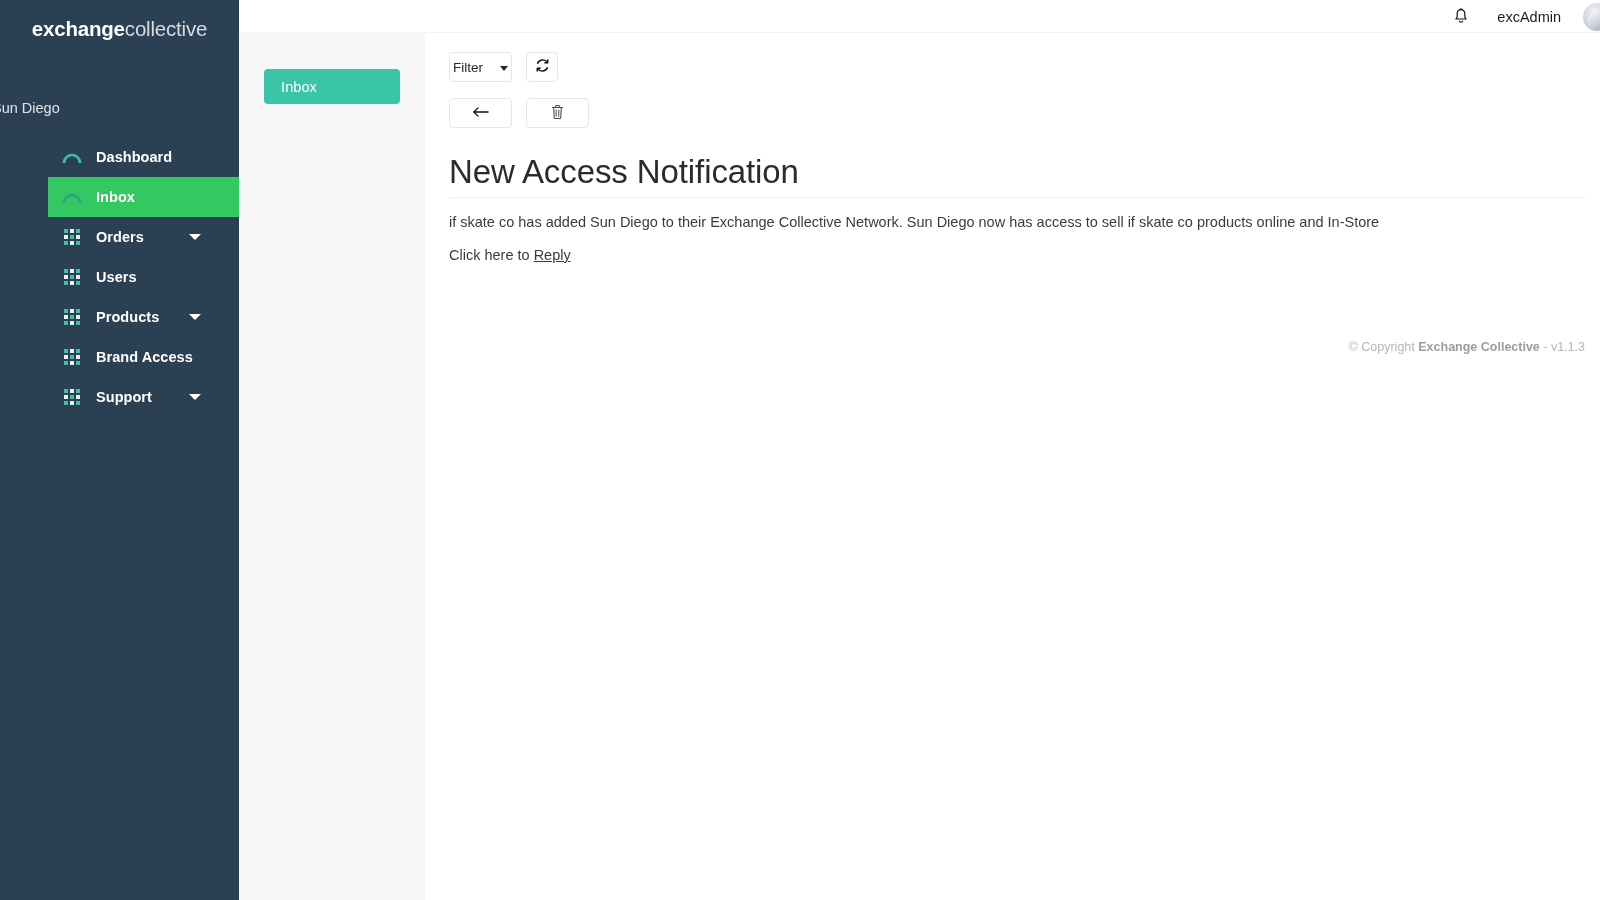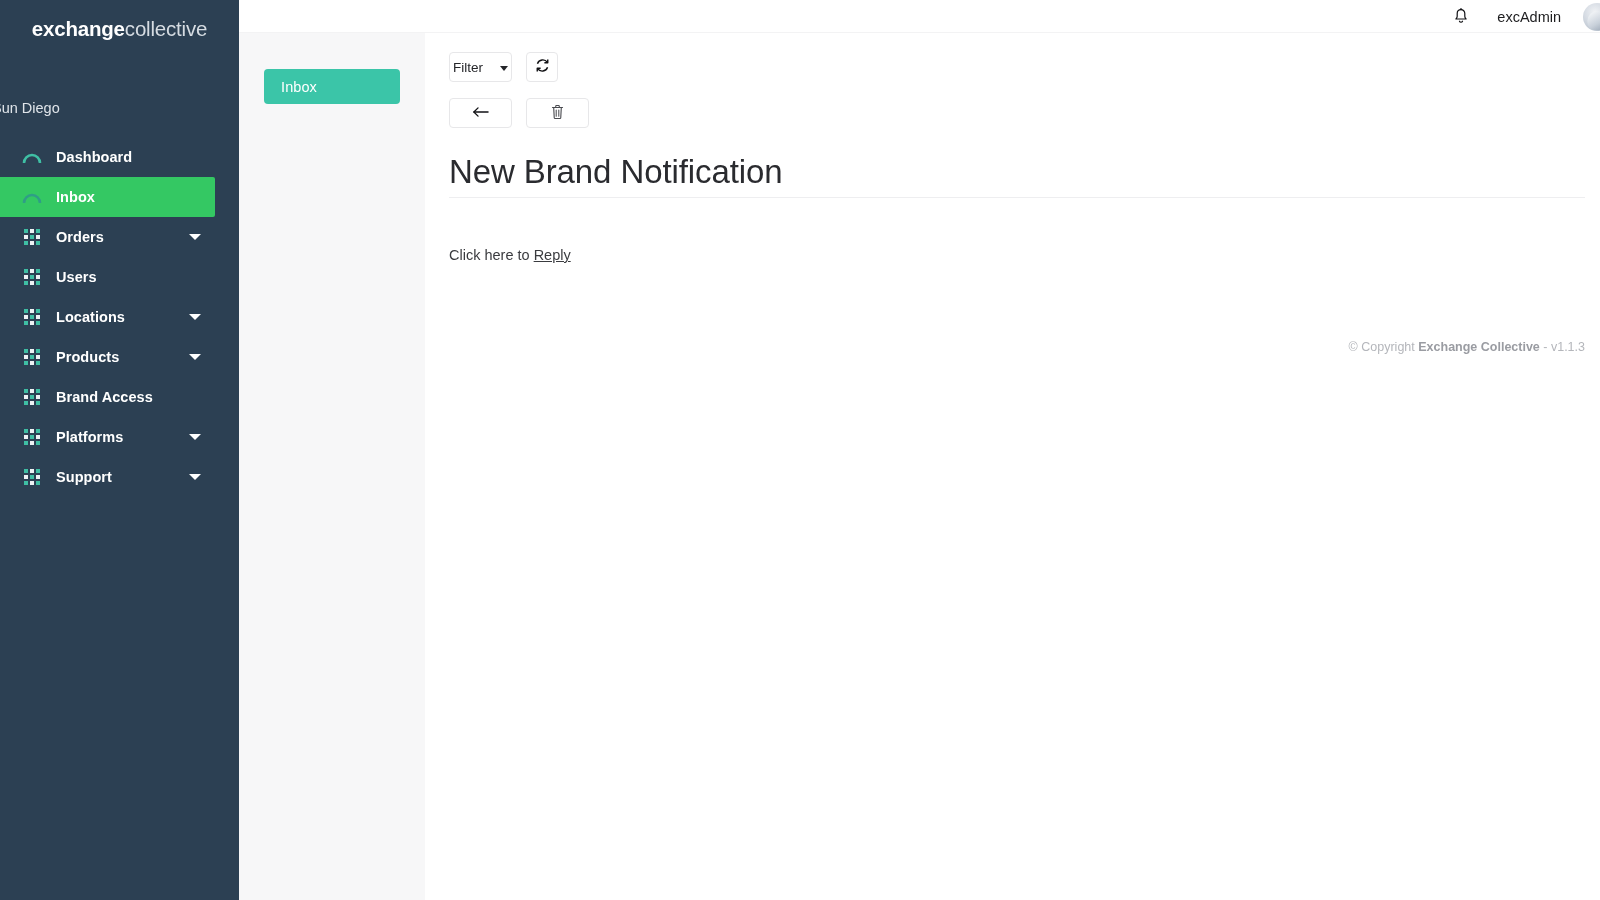--- a/index.html
+++ b/index.html
@@ -59,22 +59,23 @@
   }
 
   .nav { margin-top: 19px; }
 
   .nav-item {
     position: relative;
     display: flex;
     align-items: center;
     height: 40px;
     margin-bottom: 0px;
-    padding-left: 8px;
-    cursor: pointer;
+    padding-left: 0;
+    cursor: pointer;
+    margin-left: 48px;
   }
   .nav-item + .nav-item { margin-top: 0; }
 
   .nav-item.active {
     background: #34c863;
     width: 215px;
     border-radius: 0 2px 2px 0;
   }
 
   .nav-icon {
@@ -345,37 +346,20 @@
               <i class="gc-t"></i>
               <i class="gc-w"></i>
               <i class="gc-t"></i>
               <i class="gc-w"></i>
               <i class="gc-t"></i>
             </span>
         </span>
         <span class="nav-label">Users</span>
       </div>
 
-      <div class="nav-item">
-        <span class="nav-icon">
-          <span class="grid-ico">
-              <i class="gc-t"></i>
-              <i class="gc-w"></i>
-              <i class="gc-t"></i>
-              <i class="gc-w"></i>
-              <i class="gc-t"></i>
-              <i class="gc-w"></i>
-              <i class="gc-t"></i>
-              <i class="gc-w"></i>
-              <i class="gc-t"></i>
-            </span>
-        </span>
-        <span class="nav-label">Locations</span>
-        <span class="nav-caret"></span>
-      </div>
 
       <div class="nav-item">
         <span class="nav-icon">
           <span class="grid-ico">
               <i class="gc-t"></i>
               <i class="gc-w"></i>
               <i class="gc-t"></i>
               <i class="gc-w"></i>
               <i class="gc-t"></i>
               <i class="gc-w"></i>
@@ -398,37 +382,20 @@
               <i class="gc-t"></i>
               <i class="gc-w"></i>
               <i class="gc-t"></i>
               <i class="gc-w"></i>
               <i class="gc-t"></i>
             </span>
         </span>
         <span class="nav-label">Brand Access</span>
       </div>
 
-      <div class="nav-item">
-        <span class="nav-icon">
-          <span class="grid-ico">
-              <i class="gc-t"></i>
-              <i class="gc-w"></i>
-              <i class="gc-t"></i>
-              <i class="gc-w"></i>
-              <i class="gc-t"></i>
-              <i class="gc-w"></i>
-              <i class="gc-t"></i>
-              <i class="gc-w"></i>
-              <i class="gc-t"></i>
-            </span>
-        </span>
-        <span class="nav-label">Platforms</span>
-        <span class="nav-caret"></span>
-      </div>
 
 
       <div class="nav-item">
         <span class="nav-icon">
           <span class="grid-ico">
               <i class="gc-t"></i>
               <i class="gc-w"></i>
               <i class="gc-t"></i>
               <i class="gc-w"></i>
               <i class="gc-t"></i>
@@ -498,24 +465,25 @@
           <svg width="13" height="16" viewBox="0 0 14 17">
             <path d="M1.6 3.6h10.8" stroke="#4a4b50" stroke-width="1.2" stroke-linecap="round"></path>
             <path d="M5.1 3.6V2.2c0-.4.3-.7.7-.7h2.4c.4 0 .7.3.7.7v1.4" fill="none" stroke="#4a4b50" stroke-width="1.2"></path>
             <path d="M2.9 3.6l.6 11c0 .5.4.9.9.9h5.2c.5 0 .9-.4.9-.9l.6-11" fill="none" stroke="#4a4b50" stroke-width="1.2" stroke-linejoin="round"></path>
             <path d="M5.6 6.4v6.6M8.4 6.4v6.6" stroke="#4a4b50" stroke-width="1.1" stroke-linecap="round"></path>
           </svg>
         </span>
       </button>
     </div>
 
-    <h1 class="page-title">New Brand Notification</h1>
+    <h1 class="page-title">New Access Notification</h1>
 
     <div class="divider"></div>
 
+    <p class="body-text">if skate co has added Sun Diego to their Exchange Collective Network. Sun Diego now has access to sell if skate co products online and In-Store</p>
 
     <p class="reply-line">
       <span>Click here to </span><a class="reply-link" href="#">Reply</a>
     </p>
 
     <div class="footer">
       <span>© Copyright </span><b>Exchange Collective</b><span> - v1.1.3</span>
     </div>
 
   </main>

